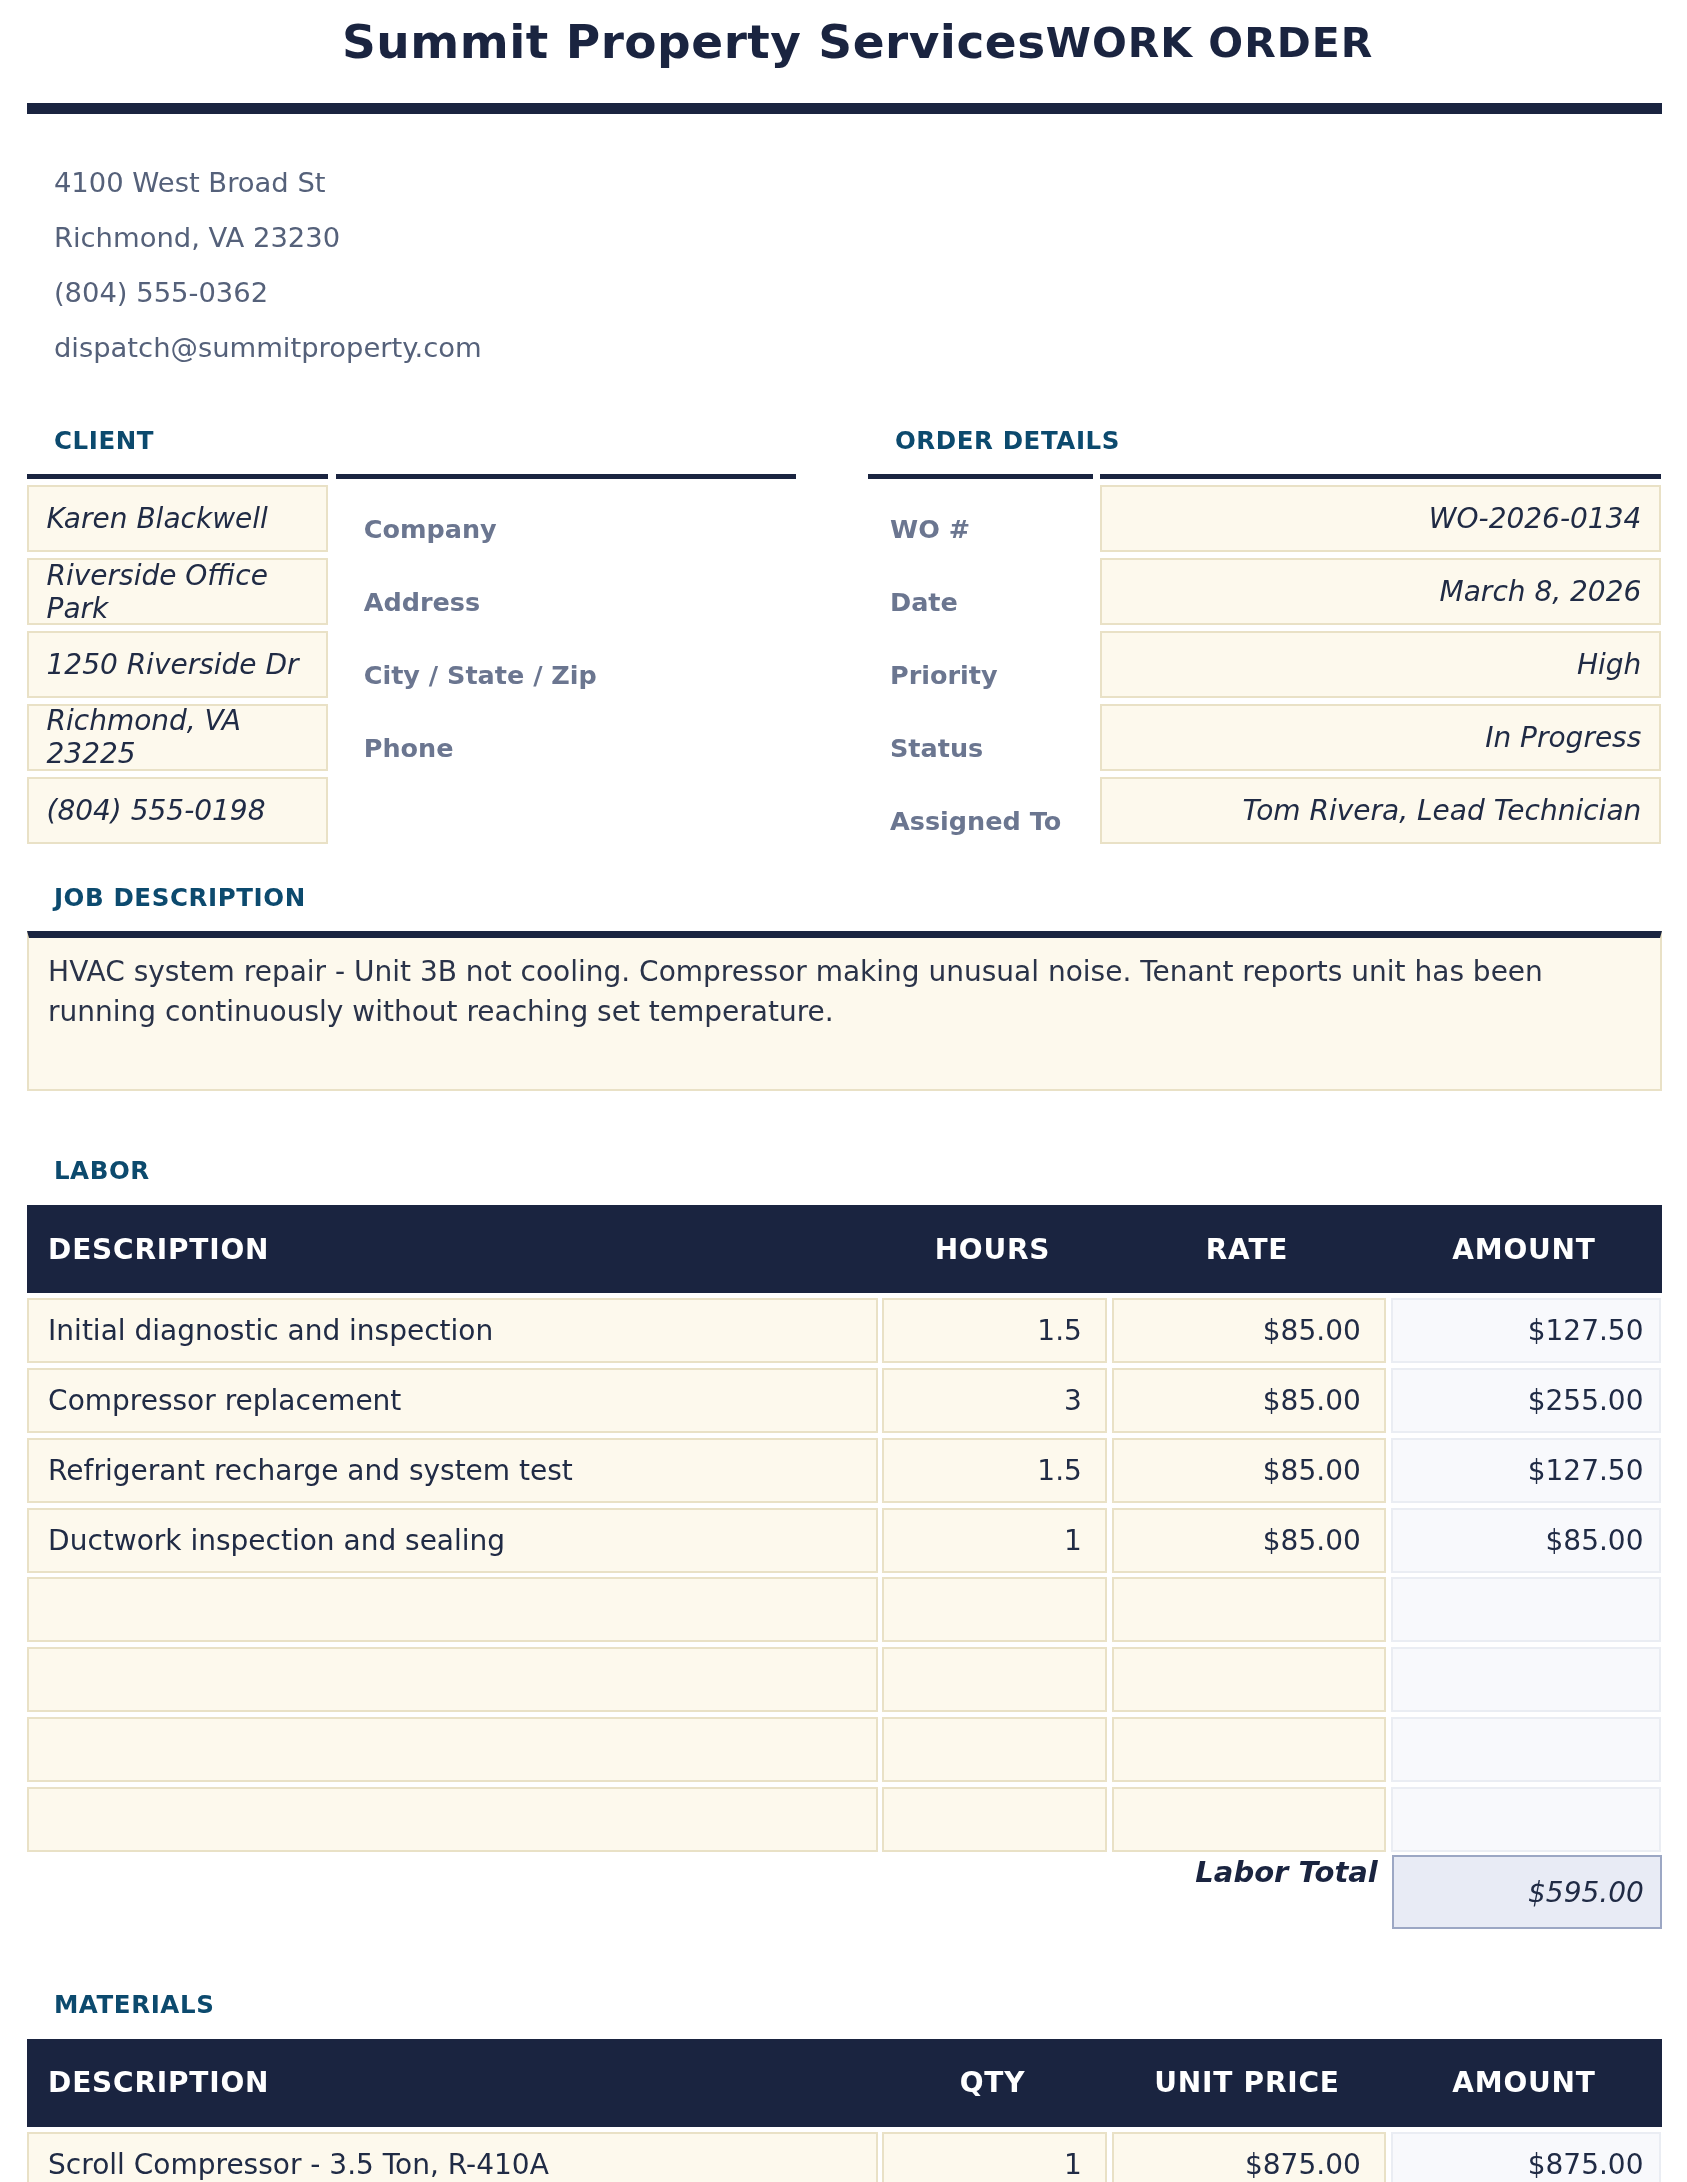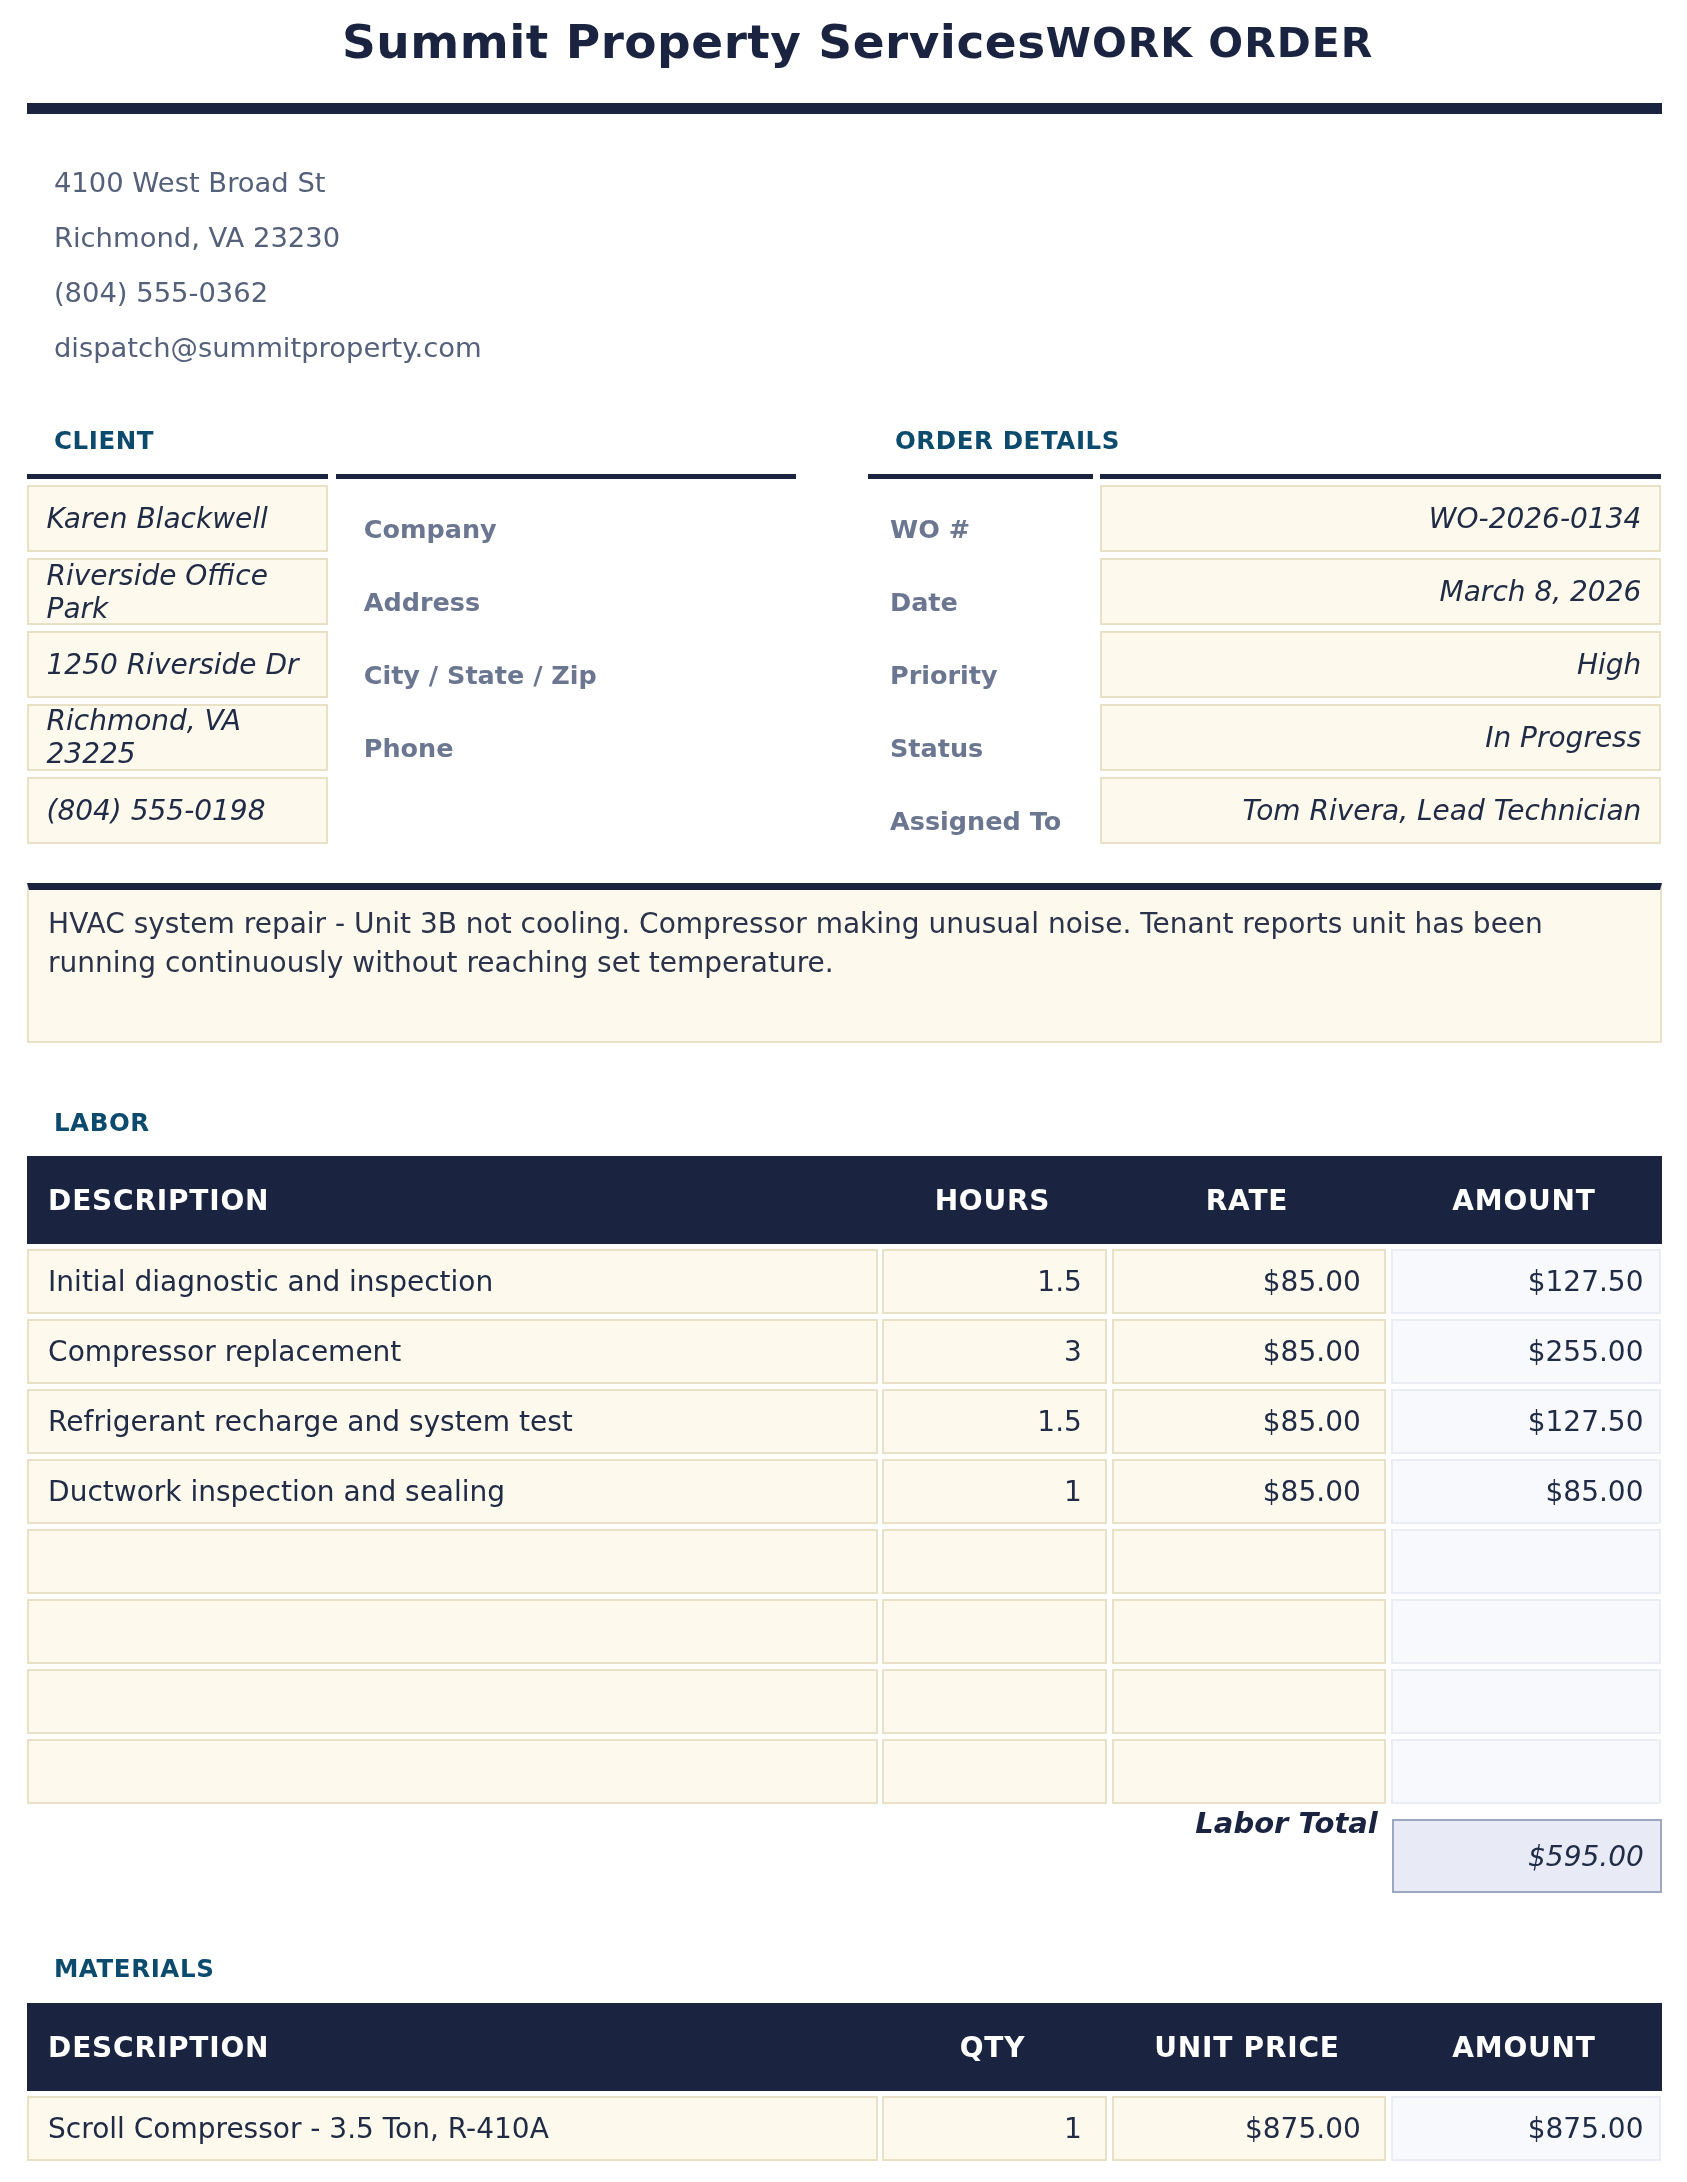--- a/index.html
+++ b/index.html
@@ -65,21 +65,21 @@
   }
   .cell.desc { padding-left: 19.6px; }
   .cell.num { justify-content: flex-end; padding-right: 23.5px; }
   .cell.amount { background: #f8f9fc; border-color: #eaedf3; justify-content: flex-end; padding-right: 15.7px; }
 
   .total-row { display: flex; justify-content: flex-end; margin-top: 2.9px; font-style: italic; }
   .total-label { font-size: 29px; font-weight: bold; color: #1a2440; margin-right: 13.7px; }
   .total-cell {
     width: 270px; height: 74px; background: #e8ebf5; border: 2px solid #9ca7c4;
     display: flex; align-items: center; justify-content: flex-end;
-    padding-right: 15.7px; font-size: 28px; color: #202b45; margin-top: 13px;
+    padding-right: 15.7px; font-size: 28px; color: #202b45;
   }
   .materials { margin-top: 61px; }
 </style>
 </head>
 <body>
 
 <div class="page">
 
   <div class="masthead">
     <div class="company-name">Summit Property Services</div>
@@ -136,20 +136,21 @@
         <div class="flabel">Status</div>
         <div class="fvalue right">In Progress</div>
 
         <div class="flabel">Assigned To</div>
         <div class="fvalue right">Tom Rivera, Lead Technician</div>
       </div>
     </section>
   </div>
 
   <section class="job-section">
+    <div class="sec-title">JOB DESCRIPTION</div>
     <div class="job-box">HVAC system repair - Unit 3B not cooling. Compressor making unusual noise. Tenant reports unit has been running continuously without reaching set temperature.</div>
   </section>
 
   <section class="table-section">
     <div class="sec-title">LABOR</div>
 
     <div class="t-head">
       <div class="h-desc">DESCRIPTION</div>
       <div class="h-num">HOURS</div>
       <div class="h-num">RATE</div>

